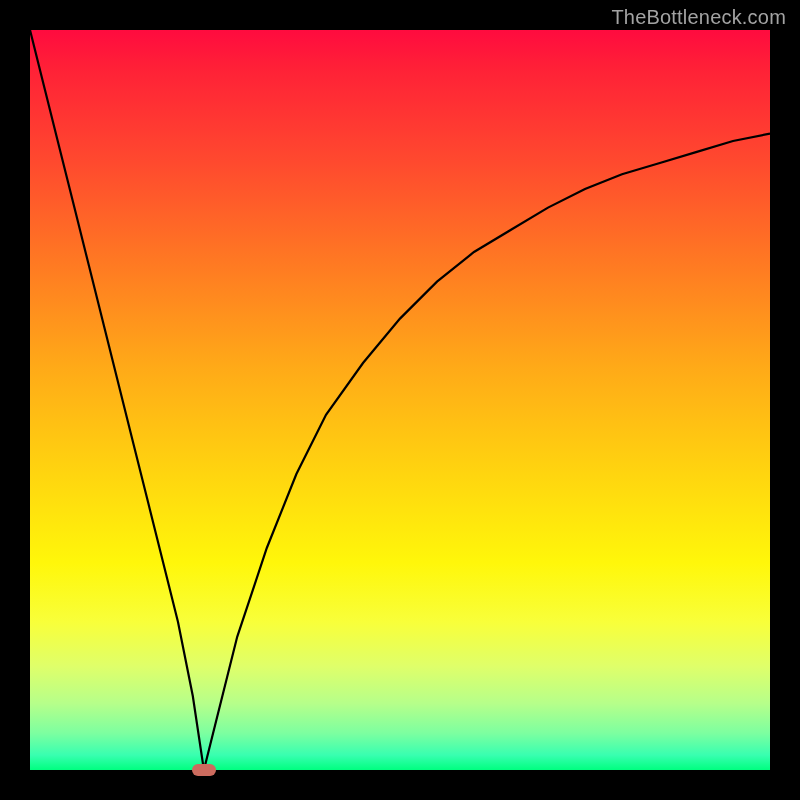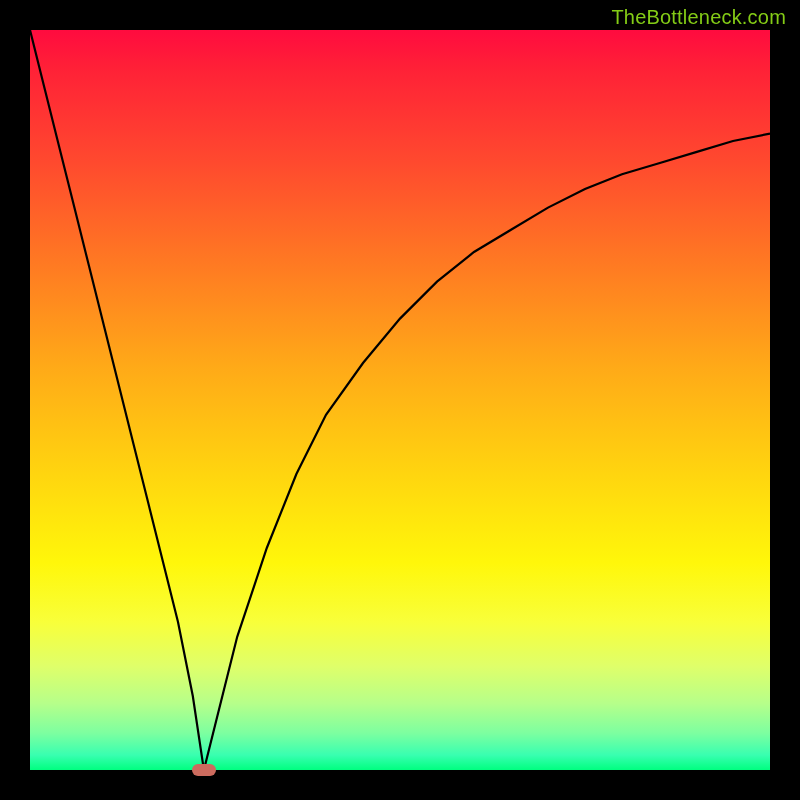--- a/index.html
+++ b/index.html
@@ -43,21 +43,21 @@
     position: absolute;
     left: 0;
     top: 0;
     width: 740px;
     height: 740px;
   }
   .watermark {
     position: absolute;
     top: 6px;
     right: 14px;
-    color: #84cc16;
+    color: #a3a3a3;
     font-size: 20px;
     font-weight: 500;
     letter-spacing: 0.2px;
     user-select: none;
   }
   .marker {
     position: absolute;
     width: 24px;
     height: 12px;
     background: #cc6b5e;

